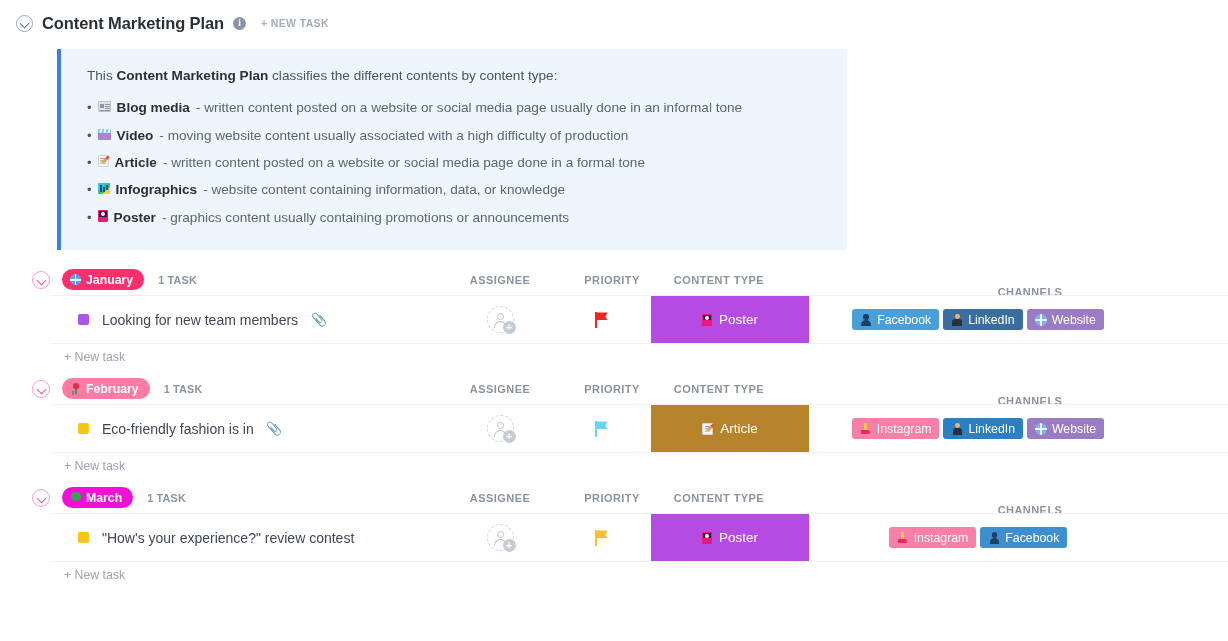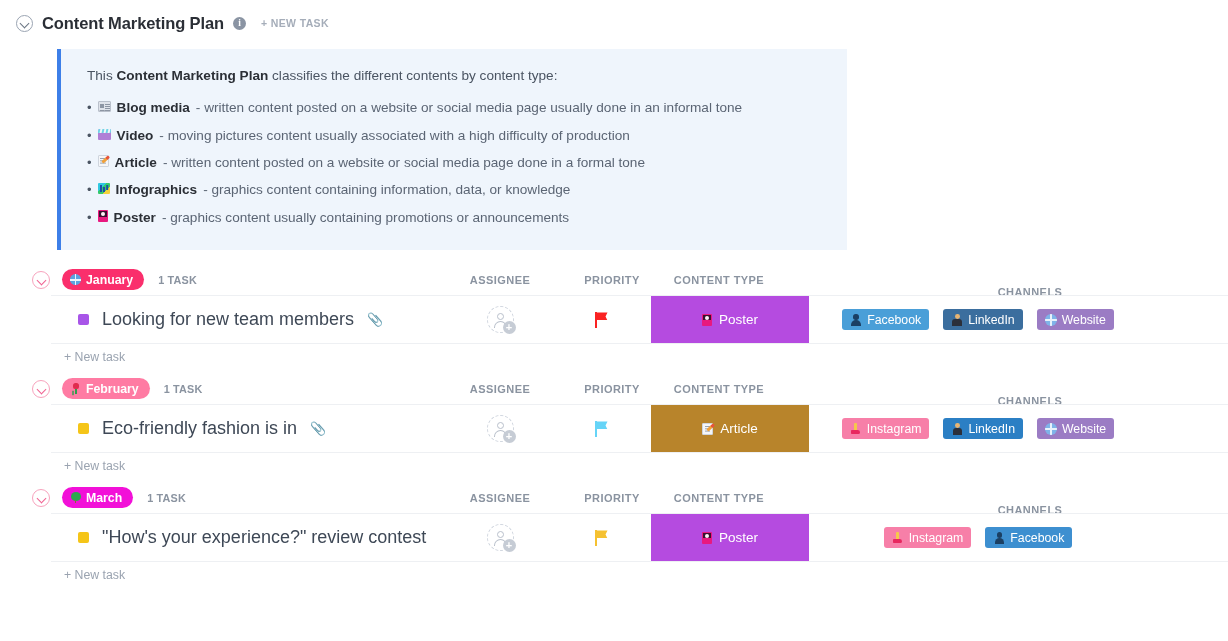--- a/index.html
+++ b/index.html
@@ -233,42 +233,42 @@
   .task-name-cell {
     display: flex;
     align-items: center;
     gap: 13px;
     padding-left: 27px;
     width: 396px;
     flex: none;
   }
   .status-square { width: 11px; height: 11px; border-radius: 2px; flex: none; }
   .task-title {
-    font-size: 18px;
+    font-size: 14px;
     color: #3e4856;
     white-space: nowrap;
   }
   .clip-icon {
     font-size: 13px;
     color: #9aa3b0;
     transform: rotate(0deg);
     flex: none;
   }
 
   .cell {
     display: flex;
     align-items: center;
     justify-content: center;
     height: 100%;
     flex: none;
   }
   .cell-assignee { width: 106px; }
   .cell-priority { width: 98px; }
   .cell-content  { width: 158px; align-self: stretch; }
-  .cell-channels { width: 330px; gap: 14px; padding-left: 8px; }
+  .cell-channels { width: 330px; gap: 4px; padding-left: 8px; }
 
   
   .avatar-add {
     width: 27px; height: 27px;
     border: 1.3px dashed #cfd5de;
     border-radius: 50%;
     position: relative;
     cursor: pointer;
   }
   .avatar-add .head {
@@ -383,33 +383,33 @@
       <li>
         <span class="li-bullet">•</span>
         <span class="gl gl-blog"></span>
         <span class="li-term">Blog media</span>
         <span class="li-desc">- written content posted on a website or social media page usually done in an informal tone</span>
       </li>
       <li>
         <span class="li-bullet">•</span>
         <span class="gl gl-video"></span>
         <span class="li-term">Video</span>
-        <span class="li-desc">- moving pictures content usually associated with a high difficulty of production</span>
+        <span class="li-desc">- moving website content usually associated with a high difficulty of production</span>
       </li>
       <li>
         <span class="li-bullet">•</span>
         <span class="gl gl-article"></span>
         <span class="li-term">Article</span>
         <span class="li-desc">- written content posted on a website or social media page done in a formal tone</span>
       </li>
       <li>
         <span class="li-bullet">•</span>
         <span class="gl gl-info"></span>
         <span class="li-term">Infographics</span>
-        <span class="li-desc">- graphics content containing information, data, or knowledge</span>
+        <span class="li-desc">- website content containing information, data, or knowledge</span>
       </li>
       <li>
         <span class="li-bullet">•</span>
         <span class="gl gl-poster"></span>
         <span class="li-term">Poster</span>
         <span class="li-desc">- graphics content usually containing promotions or announcements</span>
       </li>
     </ul>
   </div>
 </div>

